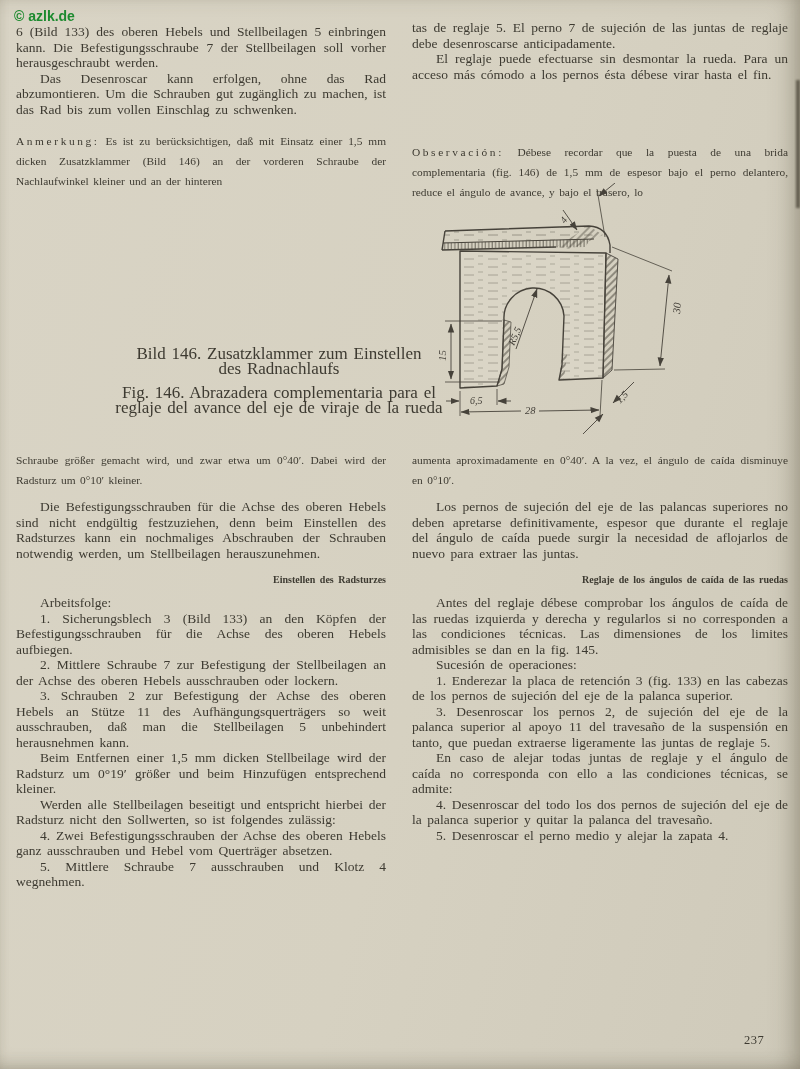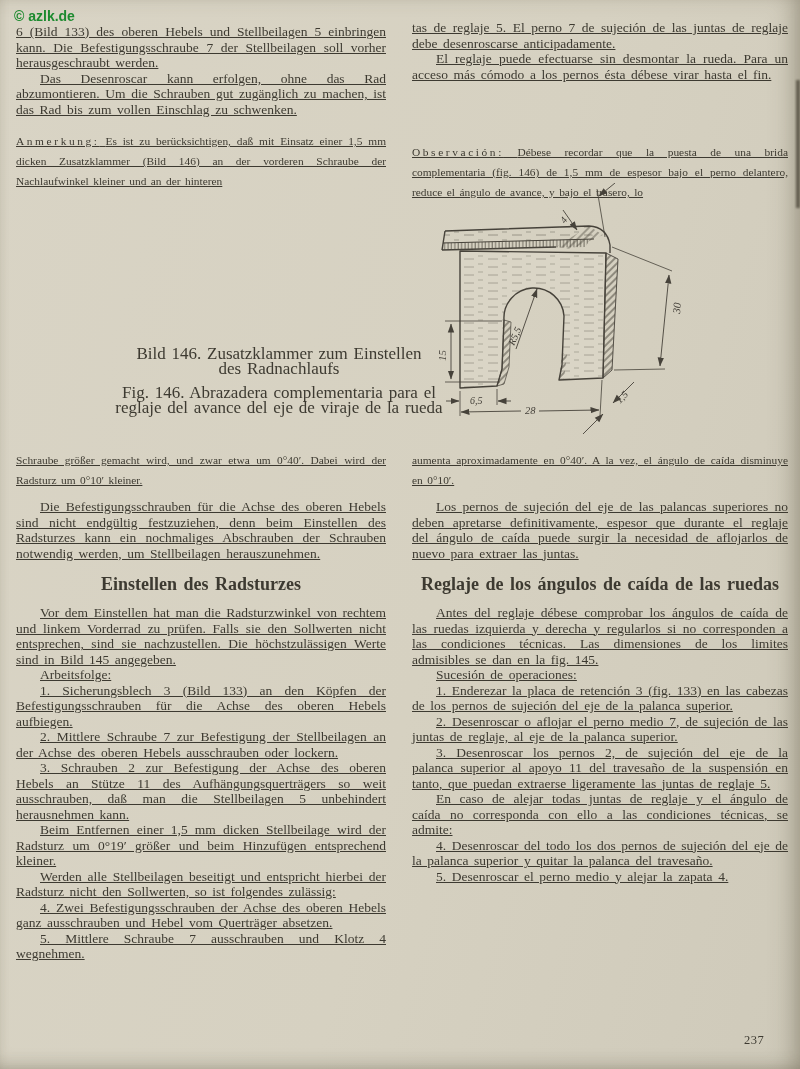--- a/index.html
+++ b/index.html
@@ -11,29 +11,29 @@
   #page::after{content:"";position:absolute;inset:0;pointer-events:none;
         box-shadow:inset -16px 0 24px -10px rgba(78,70,50,.38),
                    inset 0 -12px 18px -10px rgba(78,70,50,.25),
                    inset 5px 0 12px -7px rgba(78,70,50,.14);}
   .edge-line{position:absolute;right:0;top:80px;width:4px;height:128px;
         background:rgba(42,38,27,.6);filter:blur(1px);}
   .watermark{position:absolute;left:14px;top:8px;
         font-family:"Liberation Sans","DejaVu Sans",sans-serif;
         font-size:14px;font-weight:600;color:#1d8b2f;}
   .col{position:absolute;text-align:justify;}
-  .col p{margin:0;text-decoration:underline;}
+  .col p{margin:0;}
   .body{font-size:13.5px;line-height:15.5px;word-spacing:2.2px;}
   .ind{text-indent:24px;}
   .mt{margin-top:9px !important;}
   .note{font-size:11.4px;line-height:20px;word-spacing:1.6px;}
   .spread{letter-spacing:2.6px;}
   .note-de{margin-top:14px !important;}
   .note-es{margin-top:60px !important;}
-  .heading{font-size:18px;font-weight:bold;text-align:center;text-indent:0;
+  .heading{font-size:10px;font-weight:bold;text-align:right;text-indent:0;
         margin:13px 0 10px !important;word-spacing:2px;}
   .col-de-top{left:16px;top:24px;width:370px;}
   .col-es-top{left:412px;top:20px;width:376px;}
   .col-de-bottom{left:16px;top:450px;width:370px;}
   .col-es-bottom{left:412px;top:450px;width:376px;}
   .figure-svg{position:absolute;left:413px;top:183px;}
   .caption{position:absolute;left:98px;top:347px;width:362px;text-align:center;}
   .cap{font-size:17px;line-height:14.5px;word-spacing:1.5px;margin:0;}
   .cap-de{max-width:300px;margin:0 auto 10px;}
   .cap-es{max-width:330px;margin:0 auto;}
@@ -138,39 +138,37 @@
 
   <div class="caption">
     <p class="cap cap-de">Bild 146. Zusatzklammer zum Einstellen des Radnachlaufs</p>
     <p class="cap cap-es">Fig. 146. Abrazadera complementaria para el reglaje del avance del eje de viraje de la rueda</p>
   </div>
 
   <div class="col col-de-bottom">
     <p class="note">Schraube größer gemacht wird, und zwar etwa um 0°40′. Dabei wird der Radsturz um 0°10′ kleiner.</p>
     <p class="body ind mt">Die Befestigungsschrauben für die Achse des oberen Hebels sind nicht endgültig festzuziehen, denn beim Einstellen des Radsturzes kann ein nochmaliges Abschrauben der Schrauben notwendig werden, um Stellbeilagen herauszunehmen.</p>
     <h3 class="heading">Einstellen des Radsturzes</h3>
-    <p class="body ind">Vor dem Einstellen hat man die Radsturzwinkel von rechtem und linkem Vorderrad zu prüfen. Falls sie den Sollwerten nicht entsprechen, sind sie nachzustellen. Die höchstzulässigen Werte sind in Bild 145 angegeben.</p>
     <p class="body ind">Arbeitsfolge:</p>
     <p class="body ind">1. Sicherungsblech 3 (Bild 133) an den Köpfen der Befestigungsschrauben für die Achse des oberen Hebels aufbiegen.</p>
     <p class="body ind">2. Mittlere Schraube 7 zur Befestigung der Stellbeilagen an der Achse des oberen Hebels ausschrauben oder lockern.</p>
     <p class="body ind">3. Schrauben 2 zur Befestigung der Achse des oberen Hebels an Stütze 11 des Aufhängungsquerträgers so weit ausschrauben, daß man die Stellbeilagen 5 unbehindert herausnehmen kann.</p>
     <p class="body ind">Beim Entfernen einer 1,5 mm dicken Stellbeilage wird der Radsturz um 0°19′ größer und beim Hinzufügen entsprechend kleiner.</p>
     <p class="body ind">Werden alle Stellbeilagen beseitigt und entspricht hierbei der Radsturz nicht den Sollwerten, so ist folgendes zulässig:</p>
     <p class="body ind">4. Zwei Befestigungsschrauben der Achse des oberen Hebels ganz ausschrauben und Hebel vom Querträger absetzen.</p>
     <p class="body ind">5. Mittlere Schraube 7 ausschrauben und Klotz 4 wegnehmen.</p>
   </div>
 
   <div class="col col-es-bottom">
     <p class="note">aumenta aproximadamente en 0°40′. A la vez, el ángulo de caída disminuye en 0°10′.</p>
     <p class="body ind mt">Los pernos de sujeción del eje de las palancas superiores no deben apretarse definitivamente, espesor que durante el reglaje del ángulo de caída puede surgir la necesidad de aflojarlos de nuevo para extraer las juntas.</p>
     <h3 class="heading">Reglaje de los ángulos de caída de las ruedas</h3>
     <p class="body ind">Antes del reglaje débese comprobar los ángulos de caída de las ruedas izquierda y derecha y regularlos si no corresponden a las condiciones técnicas. Las dimensiones de los limites admisibles se dan en la fig. 145.</p>
     <p class="body ind">Sucesión de operaciones:</p>
     <p class="body ind">1. Enderezar la placa de retención 3 (fig. 133) en las cabezas de los pernos de sujeción del eje de la palanca superior.</p>
-    <p class="body ind">2. Desenroscar o aflojar el perno medio 7, de sujeción de las juntas de reglaje, al eje de la palanca superior.</p>
     <p class="body ind">3. Desenroscar los pernos 2, de sujeción del eje de la palanca superior al apoyo 11 del travesaño de la suspensión en tanto, que puedan extraerse ligeramente las juntas de reglaje 5.</p>
     <p class="body ind">En caso de alejar todas juntas de reglaje y el ángulo de caída no corresponda con ello a las condiciones técnicas, se admite:</p>
     <p class="body ind">4. Desenroscar del todo los dos pernos de sujeción del eje de la palanca superior y quitar la palanca del travesaño.</p>
     <p class="body ind">5. Desenroscar el perno medio y alejar la zapata 4.</p>
   </div>
 
   <div class="page-number">237</div>
   <div class="edge-line"></div>
 </div>
 

